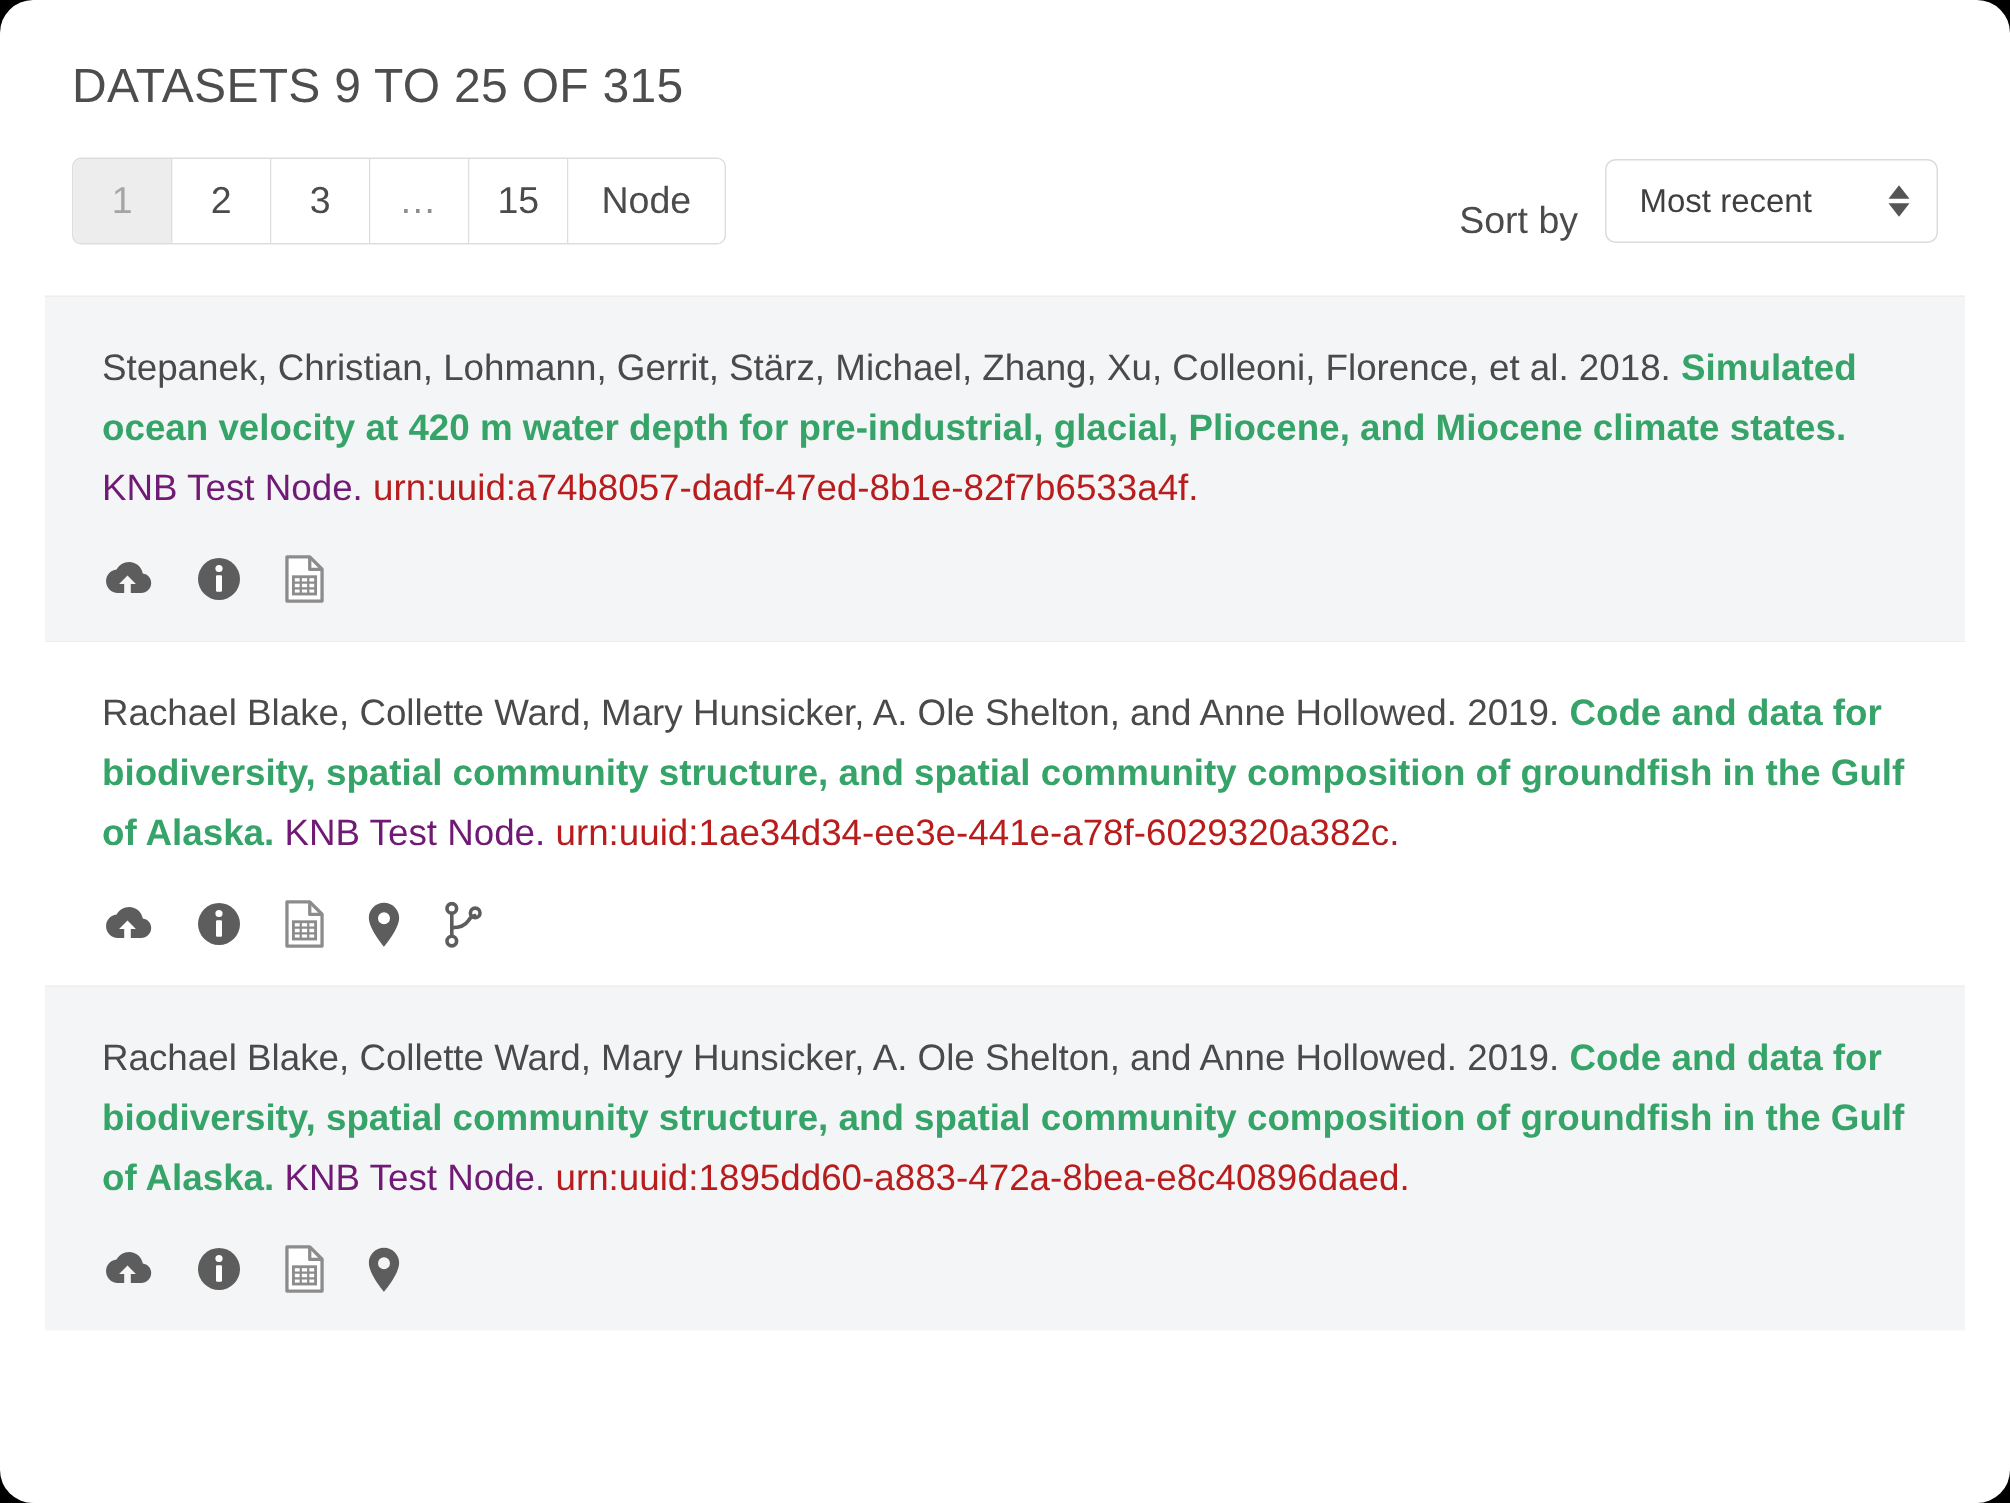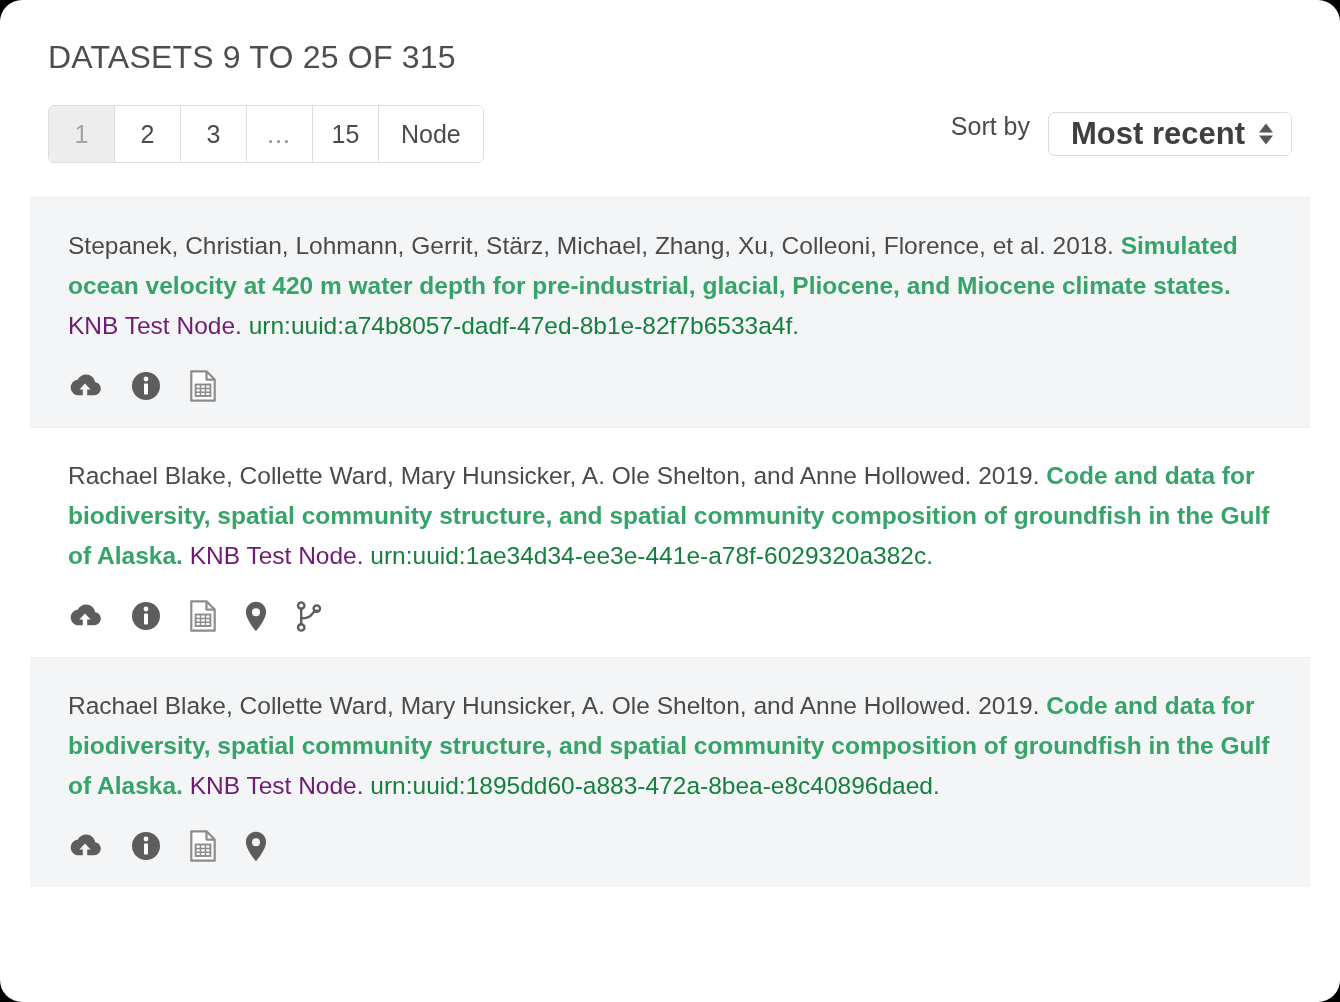--- a/index.html
+++ b/index.html
@@ -67,42 +67,41 @@
     background: #ededed;
     color: #a5a5a5;
     cursor: default;
   }
   .page-btn.ellipsis { color: #8d8d8d; letter-spacing: 2px; }
   .page-btn.next { padding: 0 22px; }
 
   
   .sort-wrap {
     display: flex;
-    align-items: flex-start;
+    align-items: flex-end;
     gap: 18px;
   }
   .sort-label {
     font-size: 25px;
     color: #4b4b4b;
   }
   .sort-select {
     position: relative;
     display: flex;
     align-items: center;
     min-width: 222px;
-    height: 44px;
+    height: 56px;
     padding: 0 46px 0 22px;
     border: 1px solid #dcdcdc;
     border-radius: 7px;
     background: #ffffff;
-    font-size: 31px;
+    font-size: 22px;
     color: #3f3f3f;
     cursor: pointer;
     user-select: none;
-    font-weight: bold;
   }
   .sort-arrows {
     position: absolute;
     right: 18px;
     top: 50%;
     transform: translateY(-50%);
     display: flex;
     flex-direction: column;
     gap: 3px;
     pointer-events: none;
@@ -126,21 +125,21 @@
     color: #4a4a4a;
     margin: 0;
   }
   .cit-title {
     color: #36a469;
     font-weight: bold;
     text-decoration: none;
     cursor: pointer;
   }
   .cit-node { color: #701a75; }
-  .cit-id { color: #15803d; }
+  .cit-id { color: #b91c1c; }
 
   .icon-row {
     display: flex;
     align-items: center;
     gap: 29px;
     margin-top: 24px;
     height: 34px;
   }
   .ic {
     display: inline-flex;

